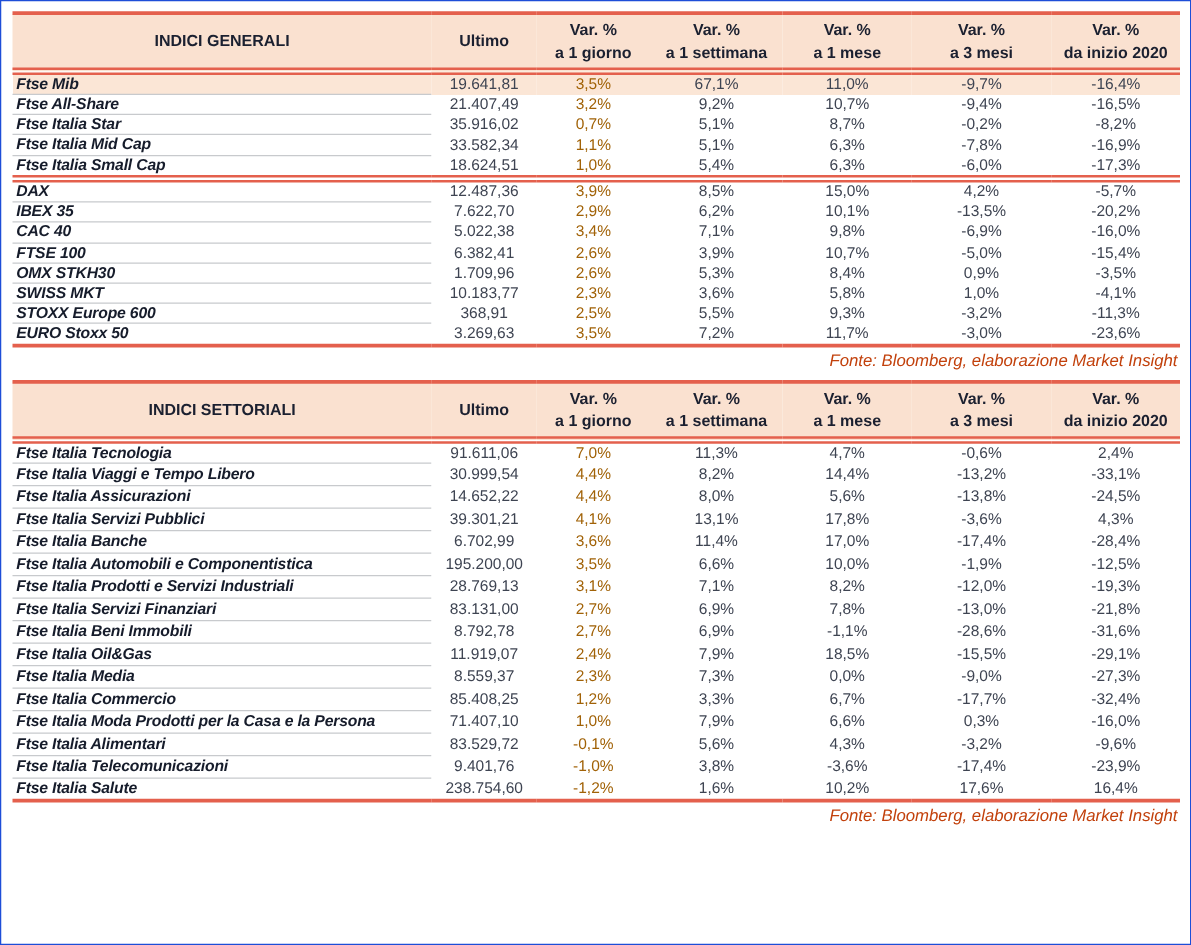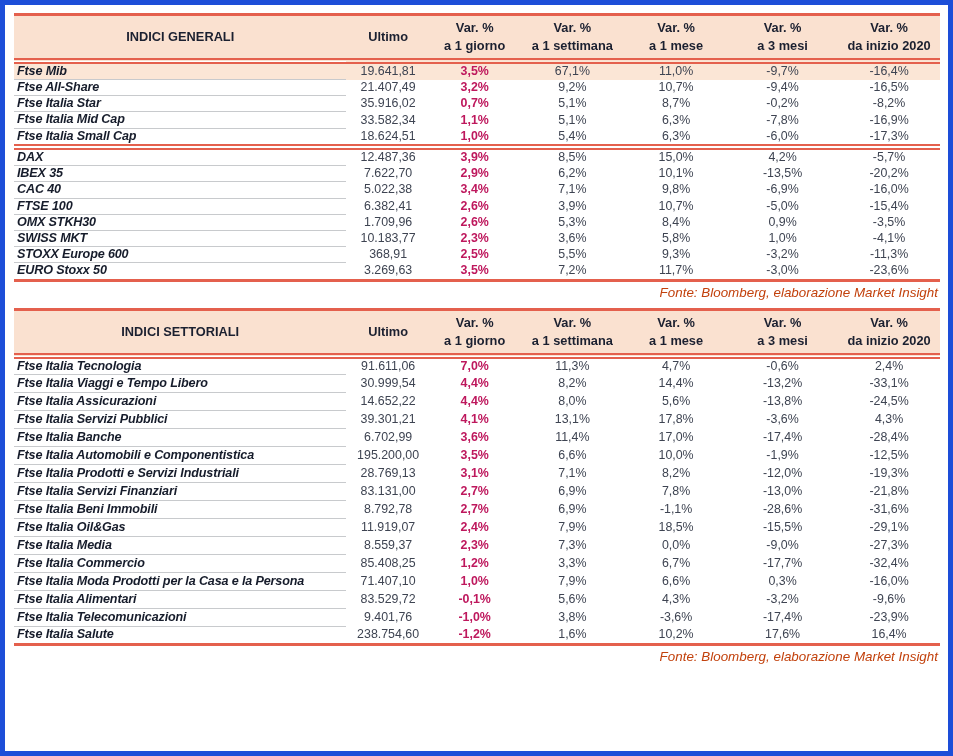--- a/index.html
+++ b/index.html
@@ -1,39 +1,39 @@
 <!DOCTYPE html>
 <html><head>
 <meta charset="utf-8">
 <style>
   html,body{margin:0;padding:0;background:#ffffff;}
   body{font-family:"Liberation Sans","DejaVu Sans",sans-serif;}
   .frame{
     width:953px;height:756px;box-sizing:border-box;background:#ffffff;
-    border:5px solid #1d4ed8;padding:8px 8px 4px 9px;overflow:hidden;
+    border:1px solid #1d4ed8;padding:8px 8px 4px 9px;overflow:hidden;
   }
   table.idx{width:100%;border-collapse:collapse;table-layout:fixed;}
   table.idx thead th{
     background:#fae1d0;color:#1b2030;font-weight:bold;font-size:12.8px;
     border-top:3px solid #e4604d;border-bottom:6px double #e4604d;
     padding:3px 2px;line-height:1.4;text-align:center;vertical-align:middle;
   }
   table.idx thead th .l1, table.idx thead th .l2{display:block;}
   table.idx tbody td{
     font-size:12.4px;color:#3e4452;text-align:center;vertical-align:middle;
     padding:1px 2px;line-height:1.05;
   }
   .t1 tbody tr{height:16px;padding-left:21px;}
   .t2 tbody tr{height:18px;}
   table.idx td.name{
     text-align:left;font-weight:bold;font-style:italic;color:#161c2b;
     border-bottom:1px solid #c8cacd;padding-left:3px;letter-spacing:-0.15px;
     white-space:nowrap;overflow:hidden;font-size:12.6px;
   }
-  table.idx td.d1{font-weight:bold;color:#be185d;}
+  table.idx td.d1{font-weight:normal;color:#a16207;}
   table.idx tr.hl td{background:#fbe6d6;}
   table.idx tr.group-end td{border-bottom:6px double #e4604d;}
   table.idx tbody tr:last-child td{border-bottom:3px solid #e4604d;}
   .source{
     text-align:right;font-style:italic;font-size:13.4px;color:#c2410c;
     margin:3px 2px 7px 0;line-height:1.2;
   }
 </style>
 </head>
 <body>

